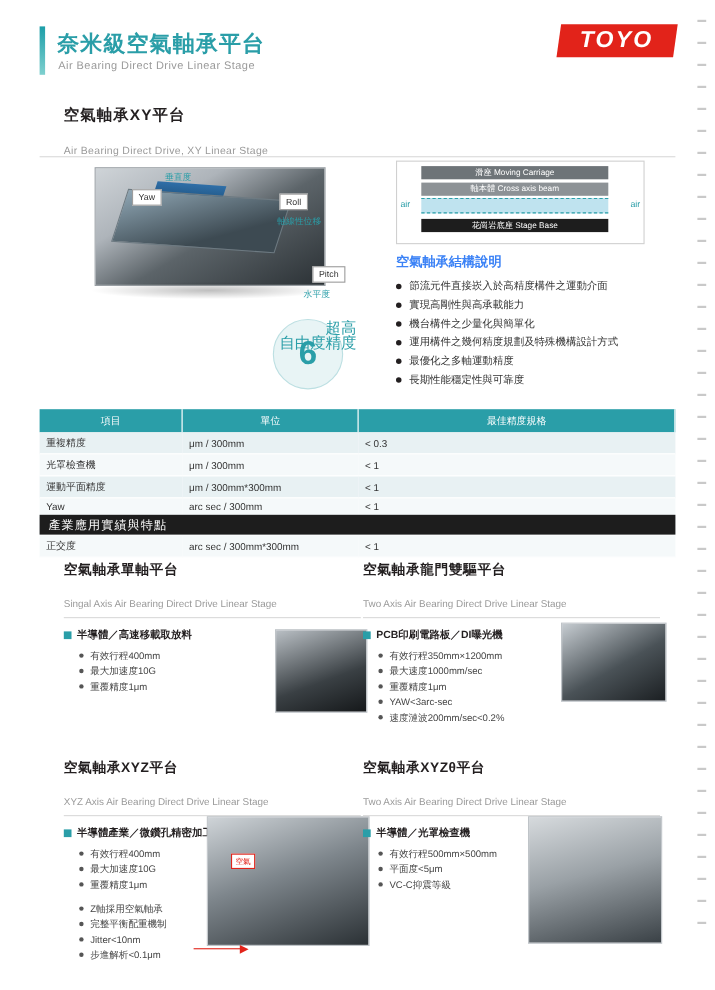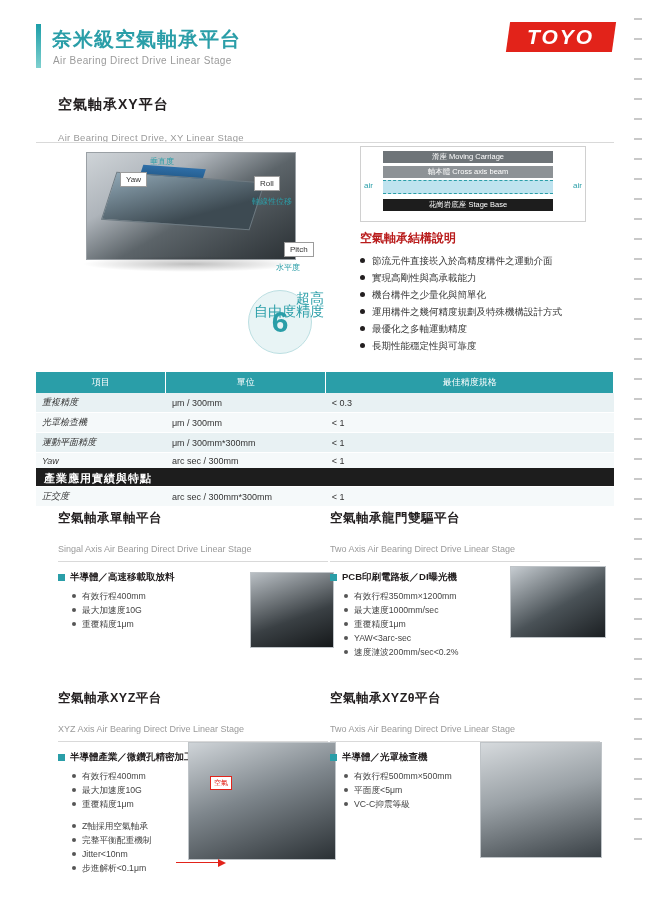--- a/index.html
+++ b/index.html
@@ -109,21 +109,21 @@
   .bar-cross { top:19px; background:#8d9296; }
   .bar-base { top:52px; background:#1d1d1d; color:#fff; height:18px; line-height:18px; font-size:8px;}
   .diag .blue {
     position:absolute; left:22px; top:33px; width:170px; height:14px;
     background:#bfe3ef; border-top:1px dashed #2a9ea8; border-bottom:1px dashed #2a9ea8;
   }
   .air-l { position:absolute; left:3px; top:34px; font-size:8px; color:#2a9ea8;}
   .air-r { position:absolute; right:3px; top:34px; font-size:8px; color:#2a9ea8;}
 
   .diag-title {
-    position:absolute; left:360px; top:230px; font-size:12px; font-weight:bold; color:#b91c1c;
+    position:absolute; left:360px; top:230px; font-size:12px; font-weight:bold; color:#3b82f6;
   }
   .bullets {
     position:absolute; left:360px; top:252px; width:250px;
   }
   .bullets li {
     list-style:none; font-size:9.5px; color:#333; line-height:17px; padding-left:12px; position:relative;
   }
   .bullets li:before{
     content:""; position:absolute; left:0; top:6px; width:5px; height:5px; border-radius:50%;
     background:#231f20;
@@ -134,29 +134,29 @@
   .table th {
     background:#2a9ea8; color:#fff; font-size:9px; font-weight:normal;
     padding:4px 6px; text-align:center; border-right:1px solid #fff;
   }
   .table td {
     font-size:9px; padding:3px 6px; border-bottom:1px solid #fff; color:#333;
   }
   .table tr.odd td { background:#e8f1f3; }
   .table tr.even td { background:#f5f9fa; }
   .table td.c2 { width:160px; }
-  .table td.c1 { width:130px;font-style:italic; }
+  .table td.c1 { width:130px; }
   .table td.c3 { width:288px; }
 
   
   .sec2bar {
     position:absolute; left:36px; top:468px; width:578px; height:18px; background:#1d1d1d;
   }
   .sec2bar span {
-    color:#fff; font-size:11px; font-weight:bold; line-height:18px; padding-left:8px; letter-spacing:1px;
+    color:#fff; font-size:11px; font-weight:normal; line-height:18px; padding-left:8px; letter-spacing:1px;
   }
 
   
   .prod { position:absolute; width:270px; }
   .prod .zh { font-size:12.5px; font-weight:bold; color:#231f20; letter-spacing:0.5px;}
   .prod .en { font-size:9px; color:#9a9a9a; margin-top:17px; }
   .prod .hr { width:270px; height:1px; background:#d9d9d9; margin-top:7px; }
   .prod .sub {
     font-size:9.5px; font-weight:bold; color:#231f20; margin-top:9px; padding-left:12px; position:relative;
   }

